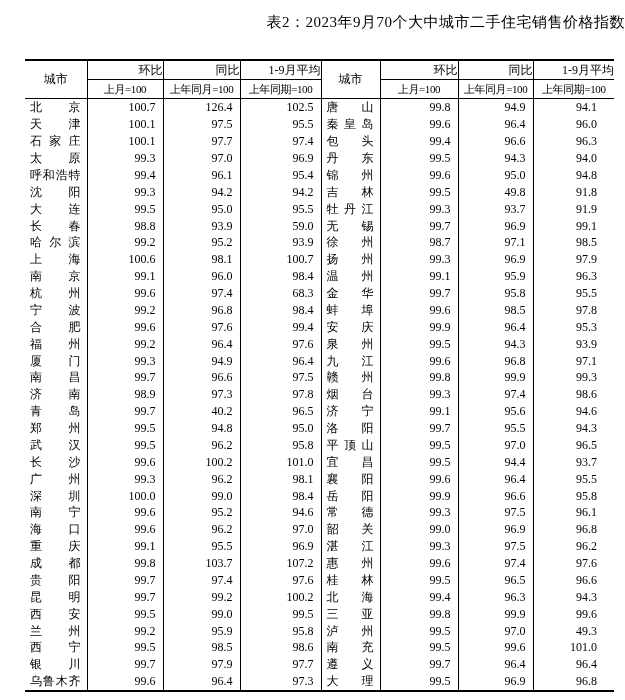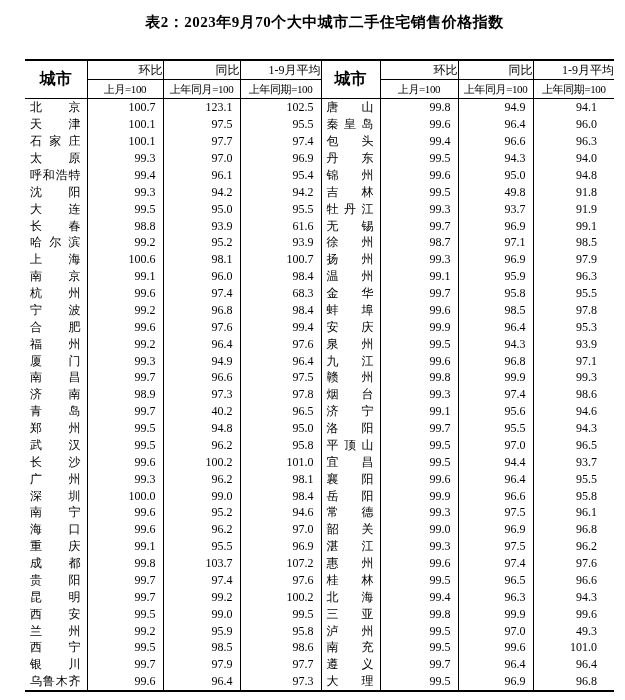--- a/index.html
+++ b/index.html
@@ -12,23 +12,23 @@
     font-family: "Liberation Serif", "DejaVu Serif", serif;
     color: #000000;
   }
   .page {
     width: 625px;
     height: 700px;
     position: relative;
   }
   .title {
     padding-top: 13px;
-    text-align: center;
+    text-align: right;
     font-size: 15px;
-    font-weight: bold;
+    font-weight: normal;
     letter-spacing: 0.5px;
     white-space: nowrap;
     padding-left: 24px;
   }
   table.idx {
     border-collapse: collapse;
     table-layout: fixed;
     width: 589px;
     margin: 27px 0 0 25px;
     border-top: 2.5px solid #000;
@@ -52,21 +52,21 @@
   th { border-right: 1px solid #000; }
   td { border-right: 1px solid #000; }
   th:last-child, td:last-child { border-right: none; }
   thead th {
     font-size: 12px;
     text-align: center;
     height: 18px;
     vertical-align: middle;
   }
   thead tr.r1 th.group { border-bottom: 1px solid #000; text-align: right; }
-  thead th.city-h { border-bottom: 1.5px solid #000; font-size: 16px; font-weight: bold; }
+  thead th.city-h { border-bottom: 1.5px solid #000; font-size: 12px; }
   thead tr.r2 th { border-bottom: 1.5px solid #000; font-size: 11px; letter-spacing: -0.4px; }
   tbody td {
     height: 16.88px;
     font-size: 12px;
     vertical-align: middle;
     line-height: 1;
   }
   td.city {
     padding: 0 6px 0 5px;
     text-align: justify;
@@ -114,21 +114,21 @@
         <th>上年同期=100</th>
         <th>上月=100</th>
         <th>上年同月=100</th>
         <th>上年同期=100</th>
       </tr>
     </thead>
     <tbody>
         <tr>
           <td class="city">北京</td>
           <td class="num">100.7</td>
-          <td class="num">123.1</td>
+          <td class="num">126.4</td>
           <td class="num">102.5</td>
           <td class="city">唐山</td>
           <td class="num">99.8</td>
           <td class="num">94.9</td>
           <td class="num">94.1</td>
         </tr>
         <tr>
           <td class="city">天津</td>
           <td class="num">100.1</td>
           <td class="num">97.5</td>
@@ -185,21 +185,21 @@
           <td class="num">95.5</td>
           <td class="city">牡丹江</td>
           <td class="num">99.3</td>
           <td class="num">93.7</td>
           <td class="num">91.9</td>
         </tr>
         <tr>
           <td class="city">长春</td>
           <td class="num">98.8</td>
           <td class="num">93.9</td>
-          <td class="num">61.6</td>
+          <td class="num">59.0</td>
           <td class="city">无锡</td>
           <td class="num">99.7</td>
           <td class="num">96.9</td>
           <td class="num">99.1</td>
         </tr>
         <tr>
           <td class="city">哈尔滨</td>
           <td class="num">99.2</td>
           <td class="num">95.2</td>
           <td class="num">93.9</td>

